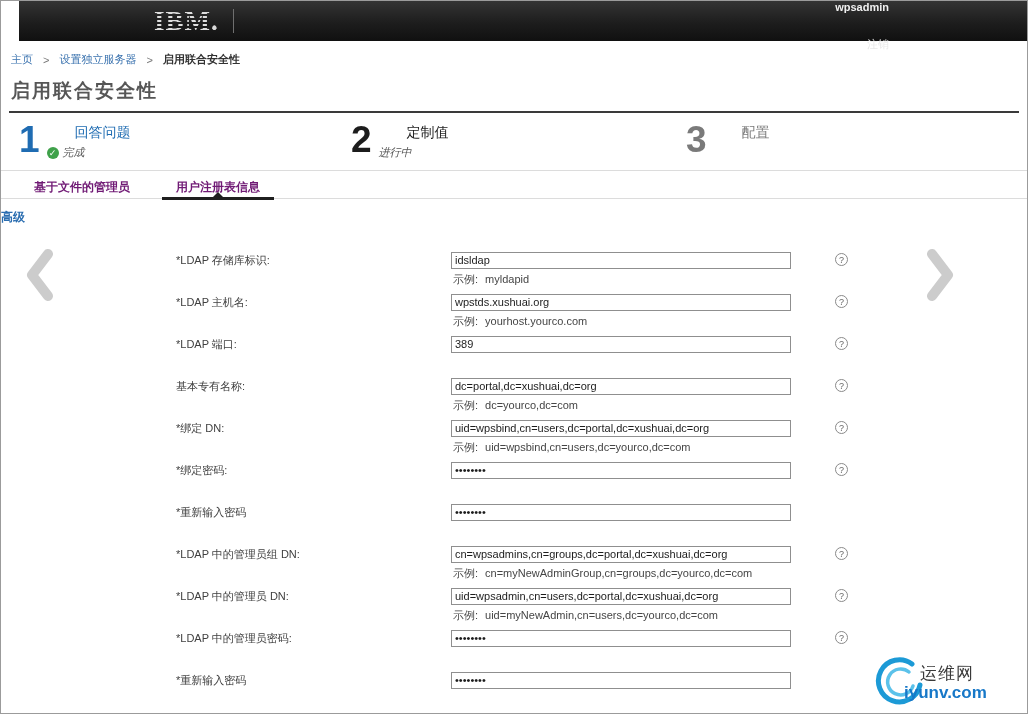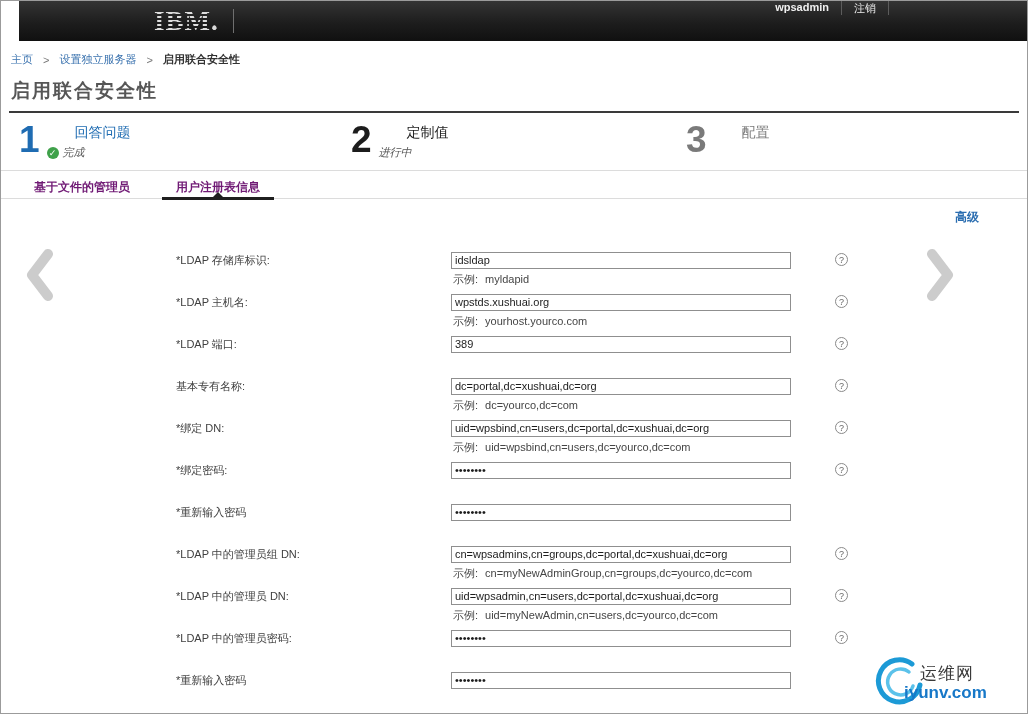--- a/index.html
+++ b/index.html
@@ -18,21 +18,21 @@
   .ibm-logo {
     margin-left:135px;
     font-family:"Liberation Serif","DejaVu Serif",serif;
     font-weight:bold; font-size:27px; letter-spacing:1px; color:#d8d8d8;
     background-image:repeating-linear-gradient(to bottom,#dedede 0,#dedede 2px,rgba(0,0,0,0) 2px,rgba(0,0,0,0) 4px);
     -webkit-background-clip:text; background-clip:text; -webkit-text-fill-color:transparent;
     line-height:1;
   }
   .ibm-dot { color:#d8d8d8; -webkit-text-fill-color:#d8d8d8; }
   .banner-sep { display:inline-block; width:1px; height:24px; background:#6f6f6f; margin-left:14px; }
-  .banner-right { position:absolute; right:138px; top:0; height:40px; display:flex; align-items:flex-start; gap:12px; }
+  .banner-right { position:absolute; right:138px; top:0; height:40px; display:flex; align-items:flex-end; gap:12px;flex-direction:column; }
   .banner-user { color:#f0f0f0; font-size:11px; font-weight:bold; }
   .banner-vsep { width:1px; height:14px; background:#5c5c5c; }
   .banner-logout { color:#e8e8e8; font-size:11px; text-decoration:none; cursor:pointer; }
   
   .breadcrumb { padding:11px 0 4px 10px; font-size:11px; color:#777; display:flex; gap:10px; align-items:center; }
   .crumb-link { color:#3b73af; text-decoration:none; cursor:pointer; }
   .crumb-current { color:#333; font-weight:bold; }
   
   .page-title {
     margin:7px 0 0 10px; font-size:19px; color:#565656;
@@ -59,21 +59,21 @@
   .tab { position:relative; font-size:12px; font-weight:bold; color:#701a75; padding:2px 8px 9px 8px; cursor:pointer; }
   .tab.active::after {
     content:""; position:absolute; left:-6px; right:-6px; bottom:-2px; height:3px; background:#1f1f1f;
   }
   .tab.active::before {
     content:""; position:absolute; bottom:1px; left:50%; margin-left:-5px;
     border-left:5px solid transparent; border-right:5px solid transparent; border-bottom:5px solid #1f1f1f;
   }
   
   .content { position:relative; padding-top:8px; }
-  .advanced-row { text-align:right; padding-right:48px; }
+  .advanced-row { text-align:left; padding-right:48px; }
   .advanced-link { font-size:12px; font-weight:bold; color:#2a6db0; text-decoration:none; cursor:pointer; }
   .chevron { position:absolute; cursor:pointer; }
   .chevron-left { left:20px; top:246px; }
   .chevron-right { right:68px; top:246px; }
   
   .form { margin-top:24px; }
   .form-row { display:flex; align-items:flex-start; padding-left:175px; height:42px; }
   .f-label { width:275px; font-size:11px; color:#404040; padding-top:3px; }
   .f-control { width:340px; }
   .text-input {

